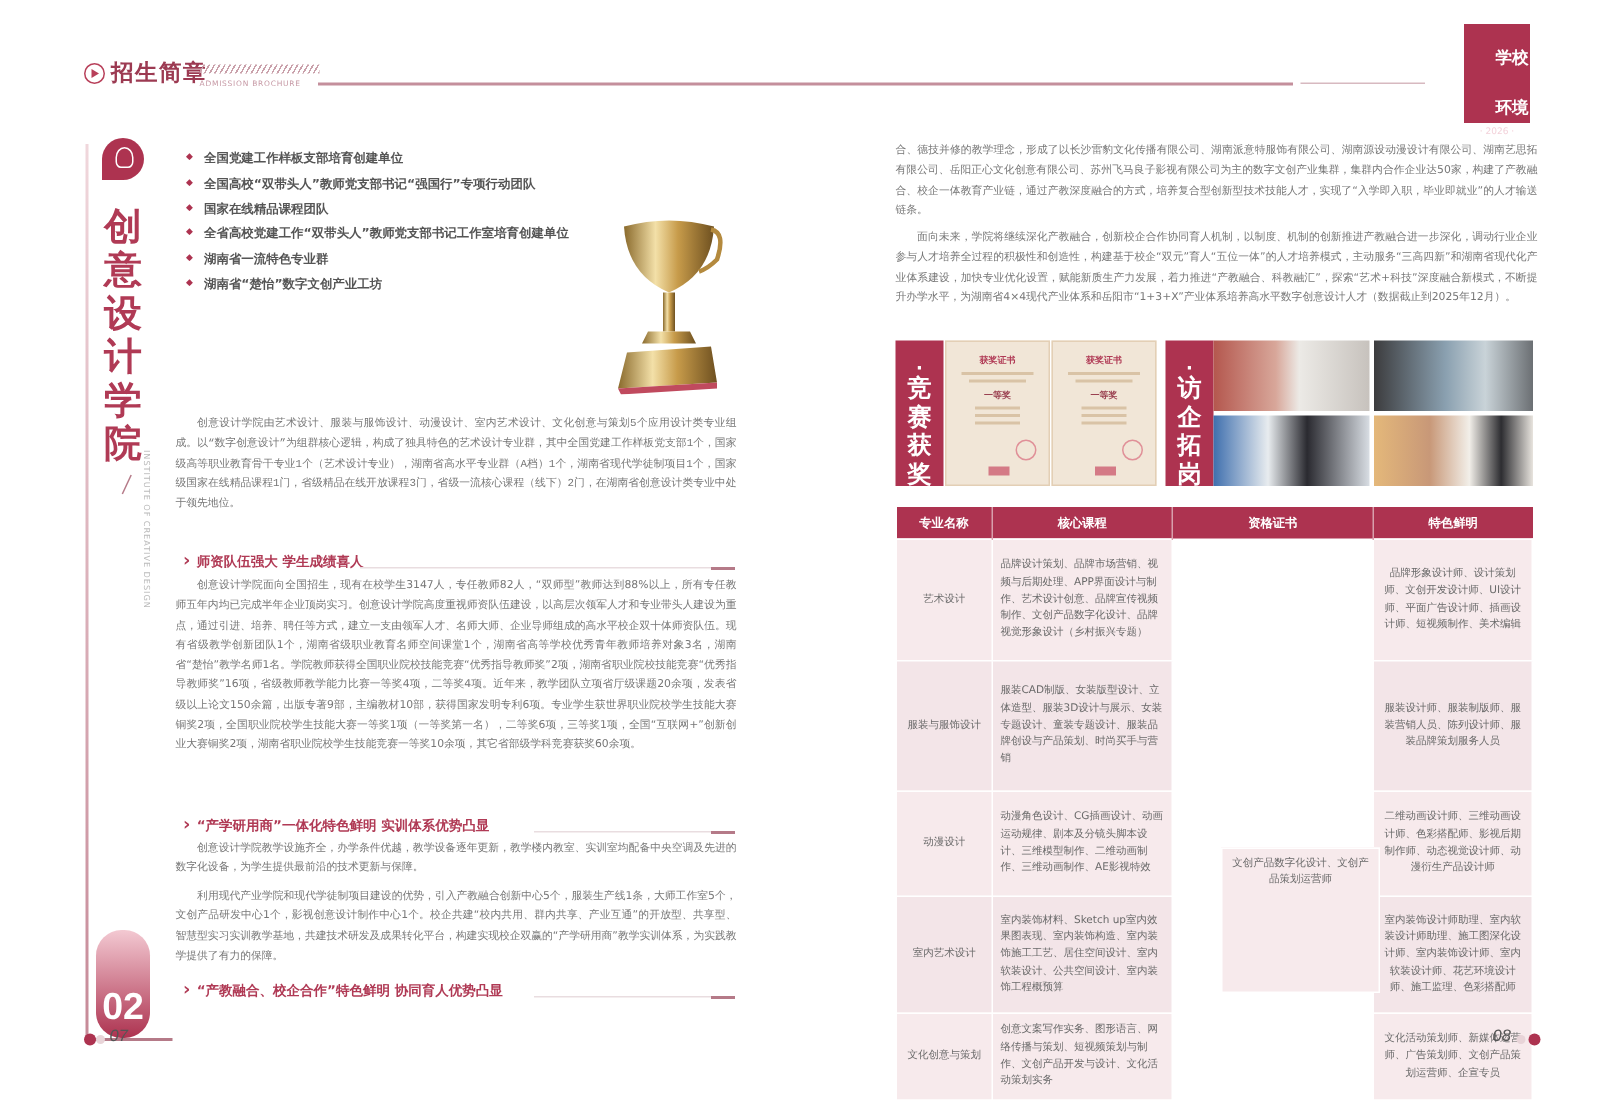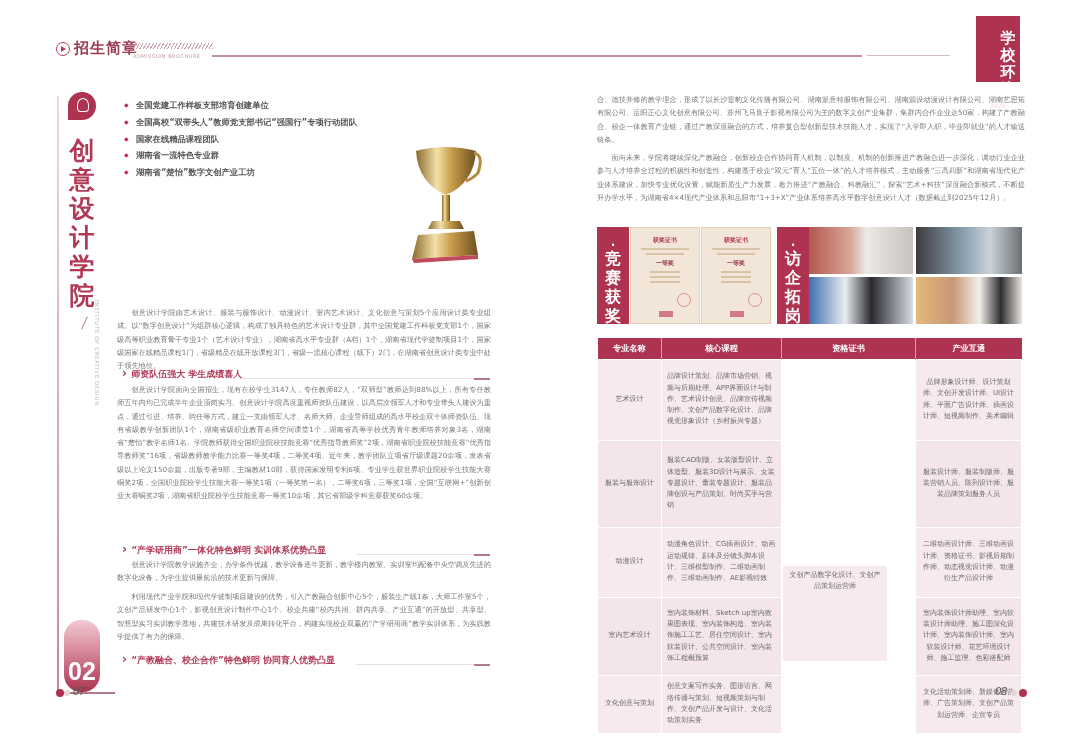--- a/index.html
+++ b/index.html
@@ -13,21 +13,21 @@
   
   .hdr-logo { position: absolute; left: 56px; top: 42px; width: 14px; height: 14px; border: 1.5px solid #b8405a; border-radius: 50%; }
   .hdr-logo::after { content: ""; position: absolute; left: 4px; top: 2.5px; border-left: 5px solid #b8405a; border-top: 3.5px solid transparent; border-bottom: 3.5px solid transparent; }
   .hdr-title { position: absolute; left: 74px; top: 39px; font-size: 15px; font-weight: bold; color: #9c3a52; letter-spacing: 1px; }
   .hdr-sub { position: absolute; left: 133px; top: 53px; font-size: 5px; color: #c79aa6; letter-spacing: 0.5px; }
   .hdr-hatch { position: absolute; left: 133px; top: 43px; width: 80px; height: 6px;
     background: repeating-linear-gradient(-60deg, #c9a0aa 0 1px, transparent 1px 3px); }
   .hdr-line { position: absolute; top: 55px; height: 1.5px; background: #c48f9c; }
 
   .tab-right { position: absolute; left: 976px; top: 16px; width: 44px; height: 66px; background: #ad3350; color: #fff; text-align: center; }
-  .tab-right .t1 { font-size: 15px; font-weight: bold; line-height: 17px; margin-top: 14px; padding-left: 20px; }
+  .tab-right .t1 { font-size: 11px; font-weight: bold; line-height: 17px; margin-top: 14px; padding-left: 20px; }
   .tab-right .yr { font-size: 6px; margin-top: 4px; color: #f3d2da; }
 
   
   .side-badge { position: absolute; left: 68px; top: 92px; width: 28px; height: 28px; background: #ad3350; border-radius: 50% 50% 50% 0; }
   .side-badge::before { content: ""; position: absolute; left: 9px; top: 6px; width: 10px; height: 12px; border: 1.5px solid #fff; border-radius: 50% 50% 30% 30%; }
   .side-title { position: absolute; left: 67px; top: 136px; width: 30px; font-size: 25px; font-weight: bold; color: #b03a55; line-height: 29px; text-align: center; }
   .side-slash { position: absolute; left: 84px; top: 316px; width: 1px; height: 14px; background: #b57a88; transform: rotate(25deg); }
   .side-en { position: absolute; left: 93px; top: 300px; font-size: 5.5px; color: #bbb; writing-mode: vertical-rl; letter-spacing: 0.6px; line-height: 8px; }
   .side-vline { position: absolute; left: 57px; top: 96px; width: 1.5px; height: 598px; background: linear-gradient(#f0d7dc, #c68a98); }
   .side-num { position: absolute; left: 64px; top: 620px; width: 36px; height: 72px; background: linear-gradient(#f3c9d2, #ad3350); border-radius: 17px; }
@@ -64,21 +64,21 @@
   .photo { position: absolute; }
 
   
   table.majors { position: absolute; left: 597px; top: 338px; width: 425px; border-collapse: collapse; font-size: 7px; color: #6a6a6a; }
   table.majors th { background: #ad3350; color: #fff; font-weight: bold; height: 21px; font-size: 8.2px; border-right: 1px solid #d8a0ac; }
   table.majors td { border: 1px solid #ffffff; padding: 4px 5px; line-height: 11.3px; text-align: center; vertical-align: middle; }
   table.majors tr:nth-child(odd) td { background: #f7eaec; }
   table.majors tr:nth-child(even) td { background: #f3e5e8; }
   table.majors td.name { width: 64px; }
   table.majors td.course { width: 120px; text-align: left; }
-  table.majors td.cert { width: 106px; }
+  table.majors td.cert { width: 106px; margin-left: 32px; }
   table.majors td.job { width: 106px; }
 </style>
 </head>
 <body>
 
 <div class="page page-left">
   <span class="hdr-logo"></span>
   <span class="hdr-title">招生简章</span>
   <span class="hdr-hatch"></span>
   <span class="hdr-sub">ADMISSION BROCHURE</span>
@@ -98,20 +98,21 @@
   <span class="side-en">INSTITUTE OF CREATIVE DESIGN</span>
   <div class="side-num">
     <span>02</span>
   </div>
   <span class="side-hfoot"></span>
 
   <ul class="honors">
     <li>全国党建工作样板支部培育创建单位</li>
     <li>全国高校“双带头人”教师党支部书记“强国行”专项行动团队</li>
     <li>国家在线精品课程团队</li>
+    <li>全省高校党建工作“双带头人”教师党支部书记工作室培育创建单位</li>
     <li>湖南省一流特色专业群</li>
     <li>湖南省“楚怡”数字文创产业工坊</li>
   </ul>
 
   <svg class="trophy" viewBox="0 0 76 120">
     <defs>
       <linearGradient id="gold" x1="0" y1="0" x2="1" y2="0">
         <stop offset="0" stop-color="#8a6a2c"></stop>
           <stop offset="0.35" stop-color="#f3e0a8"></stop>
         <stop offset="0.6" stop-color="#c79b4a"></stop>
@@ -119,21 +120,21 @@
       </linearGradient>
     </defs>
     <path d="M8 8 Q38 0 68 8 Q66 40 38 52 Q10 40 8 8 Z" fill="url(#gold)"></path>
     <path d="M66 10 Q76 12 70 30 Q64 36 58 38" fill="none" stroke="#b48a3e" stroke-width="3"></path>
     <rect x="34" y="52" width="8" height="26" fill="url(#gold)"></rect>
     <path d="M24 78 L52 78 L56 86 L20 86 Z" fill="url(#gold)"></path>
     <path d="M10 92 L66 88 L70 112 L4 116 Z" fill="url(#gold)"></path>
     <path d="M4 116 L70 112 L70 116 L6 120 Z" fill="#c04a5e"></path>
   </svg>
 
-  <p class="para" style="left:117px;top:306px;width:374px;">创意设计学院由艺术设计、服装与服饰设计、动漫设计、室内艺术设计、文化创意与策划5个应用设计类专业组成。以“数字创意设计”为组群核心逻辑，构成了独具特色的艺术设计专业群，其中全国党建工作样板党支部1个，国家级高等职业教育骨干专业1个（艺术设计专业），湖南省高水平专业群（A档）1个，湖南省现代学徒制项目1个，国家级国家在线精品课程1门，省级精品在线开放课程3门，省级一流核心课程（线下）2门，在湖南省创意设计类专业中处于领先地位。</p>
+  <p class="para" style="left:117px;top:277px;width:374px;font-family:Liberation Mono, monospace;">创意设计学院由艺术设计、服装与服饰设计、动漫设计、室内艺术设计、文化创意与策划5个应用设计类专业组成。以“数字创意设计”为组群核心逻辑，构成了独具特色的艺术设计专业群，其中全国党建工作样板党支部1个，国家级高等职业教育骨干专业1个（艺术设计专业），湖南省高水平专业群（A档）1个，湖南省现代学徒制项目1个，国家级国家在线精品课程1门，省级精品在线开放课程3门，省级一流核心课程（线下）2门，在湖南省创意设计类专业中处于领先地位。</p>
 
   <span class="sec-head" style="left:122px;top:366px;">师资队伍强大  学生成绩喜人</span>
   <span class="sec-line" style="left:240px;top:378px;width:250px;">
       <i></i>
     </span>
   <p class="para" style="left:117px;top:383px;width:374px;">创意设计学院面向全国招生，现有在校学生3147人，专任教师82人，“双师型”教师达到88%以上，所有专任教师五年内均已完成半年企业顶岗实习。创意设计学院高度重视师资队伍建设，以高层次领军人才和专业带头人建设为重点，通过引进、培养、聘任等方式，建立一支由领军人才、名师大师、企业导师组成的高水平校企双十体师资队伍。现有省级教学创新团队1个，湖南省级职业教育名师空间课堂1个，湖南省高等学校优秀青年教师培养对象3名，湖南省“楚怡”教学名师1名。学院教师获得全国职业院校技能竞赛“优秀指导教师奖”2项，湖南省职业院校技能竞赛“优秀指导教师奖”16项，省级教师教学能力比赛一等奖4项，二等奖4项。近年来，教学团队立项省厅级课题20余项，发表省级以上论文150余篇，出版专著9部，主编教材10部，获得国家发明专利6项。专业学生获世界职业院校学生技能大赛铜奖2项，全国职业院校学生技能大赛一等奖1项（一等奖第一名），二等奖6项，三等奖1项，全国“互联网+”创新创业大赛铜奖2项，湖南省职业院校学生技能竞赛一等奖10余项，其它省部级学科竞赛获奖60余项。</p>
 
   <span class="sec-head" style="left:122px;top:542px;">“产学研用商”一体化特色鲜明  实训体系优势凸显</span>
   <span class="sec-line" style="left:356px;top:554px;width:134px;">
       <i></i>
@@ -149,21 +150,21 @@
   <span class="dot" style="left:56px;"></span>
   <span class="dot2" style="left:64px;top:690px;"></span>
   <span class="pnum" style="left:73px;">07</span>
 </div>
 
 <div class="page page-right"></div>
 <span class="hdr-line" style="left:540px;width:322px;"></span>
 <span class="hdr-line" style="left:867px;width:83px;height:1px;background:#d7b9c0;"></span>
 <div class="tab-right">
   <div class="t1">学校</div>
-  <div class="t1" style="margin-top:0;">环境</div>
+  <div class="t1" style="margin-top:16px;">环境</div>
   <div class="yr">· 2026 ·</div>
 </div>
 
 <p class="para" style="left:597px;top:93px;width:428px;text-indent:0;">合、德技并修的教学理念，形成了以长沙雷豹文化传播有限公司、湖南派意特服饰有限公司、湖南源设动漫设计有限公司、湖南艺思拓有限公司、岳阳正心文化创意有限公司、苏州飞马良子影视有限公司为主的数字文创产业集群，集群内合作企业达50家，构建了产教融合、校企一体教育产业链，通过产教深度融合的方式，培养复合型创新型技术技能人才，实现了“入学即入职，毕业即就业”的人才输送链条。</p>
 <p class="para" style="left:597px;top:151px;width:428px;">面向未来，学院将继续深化产教融合，创新校企合作协同育人机制，以制度、机制的创新推进产教融合进一步深化，调动行业企业参与人才培养全过程的积极性和创造性，构建基于校企“双元”育人“五位一体”的人才培养模式，主动服务“三高四新”和湖南省现代化产业体系建设，加快专业优化设置，赋能新质生产力发展，着力推进“产教融合、科教融汇”，探索“艺术+科技”深度融合新模式，不断提升办学水平，为湖南省4×4现代产业体系和岳阳市“1+3+X”产业体系培养高水平数字创意设计人才（数据截止到2025年12月）。</p>
 
 <div class="img-label" style="left:597px;top:227px;height:97px;">
   <span>竞</span><br>
   <span>赛</span><br>
   <span>获</span><br>
@@ -202,42 +203,42 @@
 <div class="photo" style="left:916px;top:227px;width:106px;height:47px;background:linear-gradient(90deg,#3c3c3e 0%,#8aa0b0 45%,#c9d3d8 70%,#6b6f73 100%);"></div>
 <div class="photo" style="left:809px;top:277px;width:104px;height:47px;background:linear-gradient(90deg,#3f6fae 0%,#e8ecef 35%,#2a2a30 60%,#d8dde3 100%);"></div>
 <div class="photo" style="left:916px;top:277px;width:106px;height:47px;background:linear-gradient(90deg,#e4b87a 0%,#c89878 35%,#f2efe9 60%,#2d2d31 80%,#e8e4de 100%);"></div>
 
 <table class="majors">
   <thead>
     <tr>
       <th>专业名称</th>
       <th>核心课程</th>
       <th>资格证书</th>
-      <th style="border-right:none;">产业互通</th>
+      <th style="border-right:none;">特色鲜明</th>
     </tr>
   </thead>
   <tbody>
     <tr style="height:81px;">
       <td class="name">艺术设计</td>
       <td class="course">品牌设计策划、品牌市场营销、视频与后期处理、APP界面设计与制作、艺术设计创意、品牌宣传视频制作、文创产品数字化设计、品牌视觉形象设计（乡村振兴专题）</td>
       <td class="cert" style="white-space:pre-line;">1+X界面设计（中级）职业技能等级证书
 1+X文创产品数字化设计（中级）职业技能等级证书</td>
       <td class="job">品牌形象设计师、设计策划师、文创开发设计师、UI设计师、平面广告设计师、插画设计师、短视频制作、美术编辑</td>
     </tr>
     <tr style="height:87px;">
       <td class="name">服装与服饰设计</td>
       <td class="course">服装CAD制版、女装版型设计、立体造型、服装3D设计与展示、女装专题设计、童装专题设计、服装品牌创设与产品策划、时尚买手与营销</td>
       <td class="cert">服装制版师、服装陈列设计1+X技能等级证书</td>
       <td class="job">服装设计师、服装制版师、服装营销人员、陈列设计师、服装品牌策划服务人员</td>
     </tr>
     <tr style="height:70px;">
       <td class="name">动漫设计</td>
       <td class="course">动漫角色设计、CG插画设计、动画运动规律、剧本及分镜头脚本设计、三维模型制作、二维动画制作、三维动画制作、AE影视特效</td>
       <td class="cert">1+X游戏美术设计技能初级证书、1+X数字创意建模技能初级证书</td>
-      <td class="job">二维动画设计师、三维动画设计师、资格证书、影视后期制作师、动态视觉设计师、动漫衍生产品设计师</td>
+      <td class="job">二维动画设计师、三维动画设计师、色彩搭配师、影视后期制作师、动态视觉设计师、动漫衍生产品设计师</td>
     </tr>
     <tr style="height:78px;">
       <td class="name">室内艺术设计</td>
       <td class="course">室内装饰材料、Sketch up室内效果图表现、室内装饰构造、室内装饰施工工艺、居住空间设计、室内软装设计、公共空间设计、室内装饰工程概预算</td>
       <td class="cert">1+X室内设计职业技能等级证书（中级），1+X数字创意建模职业技能等级证书（初级）</td>
       <td class="job">室内装饰设计师助理、室内软装设计师助理、施工图深化设计师、室内装饰设计师、室内软装设计师、花艺环境设计师、施工监理、色彩搭配师</td>
     </tr>
     <tr style="height:58px;">
       <td class="name">文化创意与策划</td>
       <td class="course">创意文案写作实务、图形语言、网络传播与策划、短视频策划与制作、文创产品开发与设计、文化活动策划实务</td>

